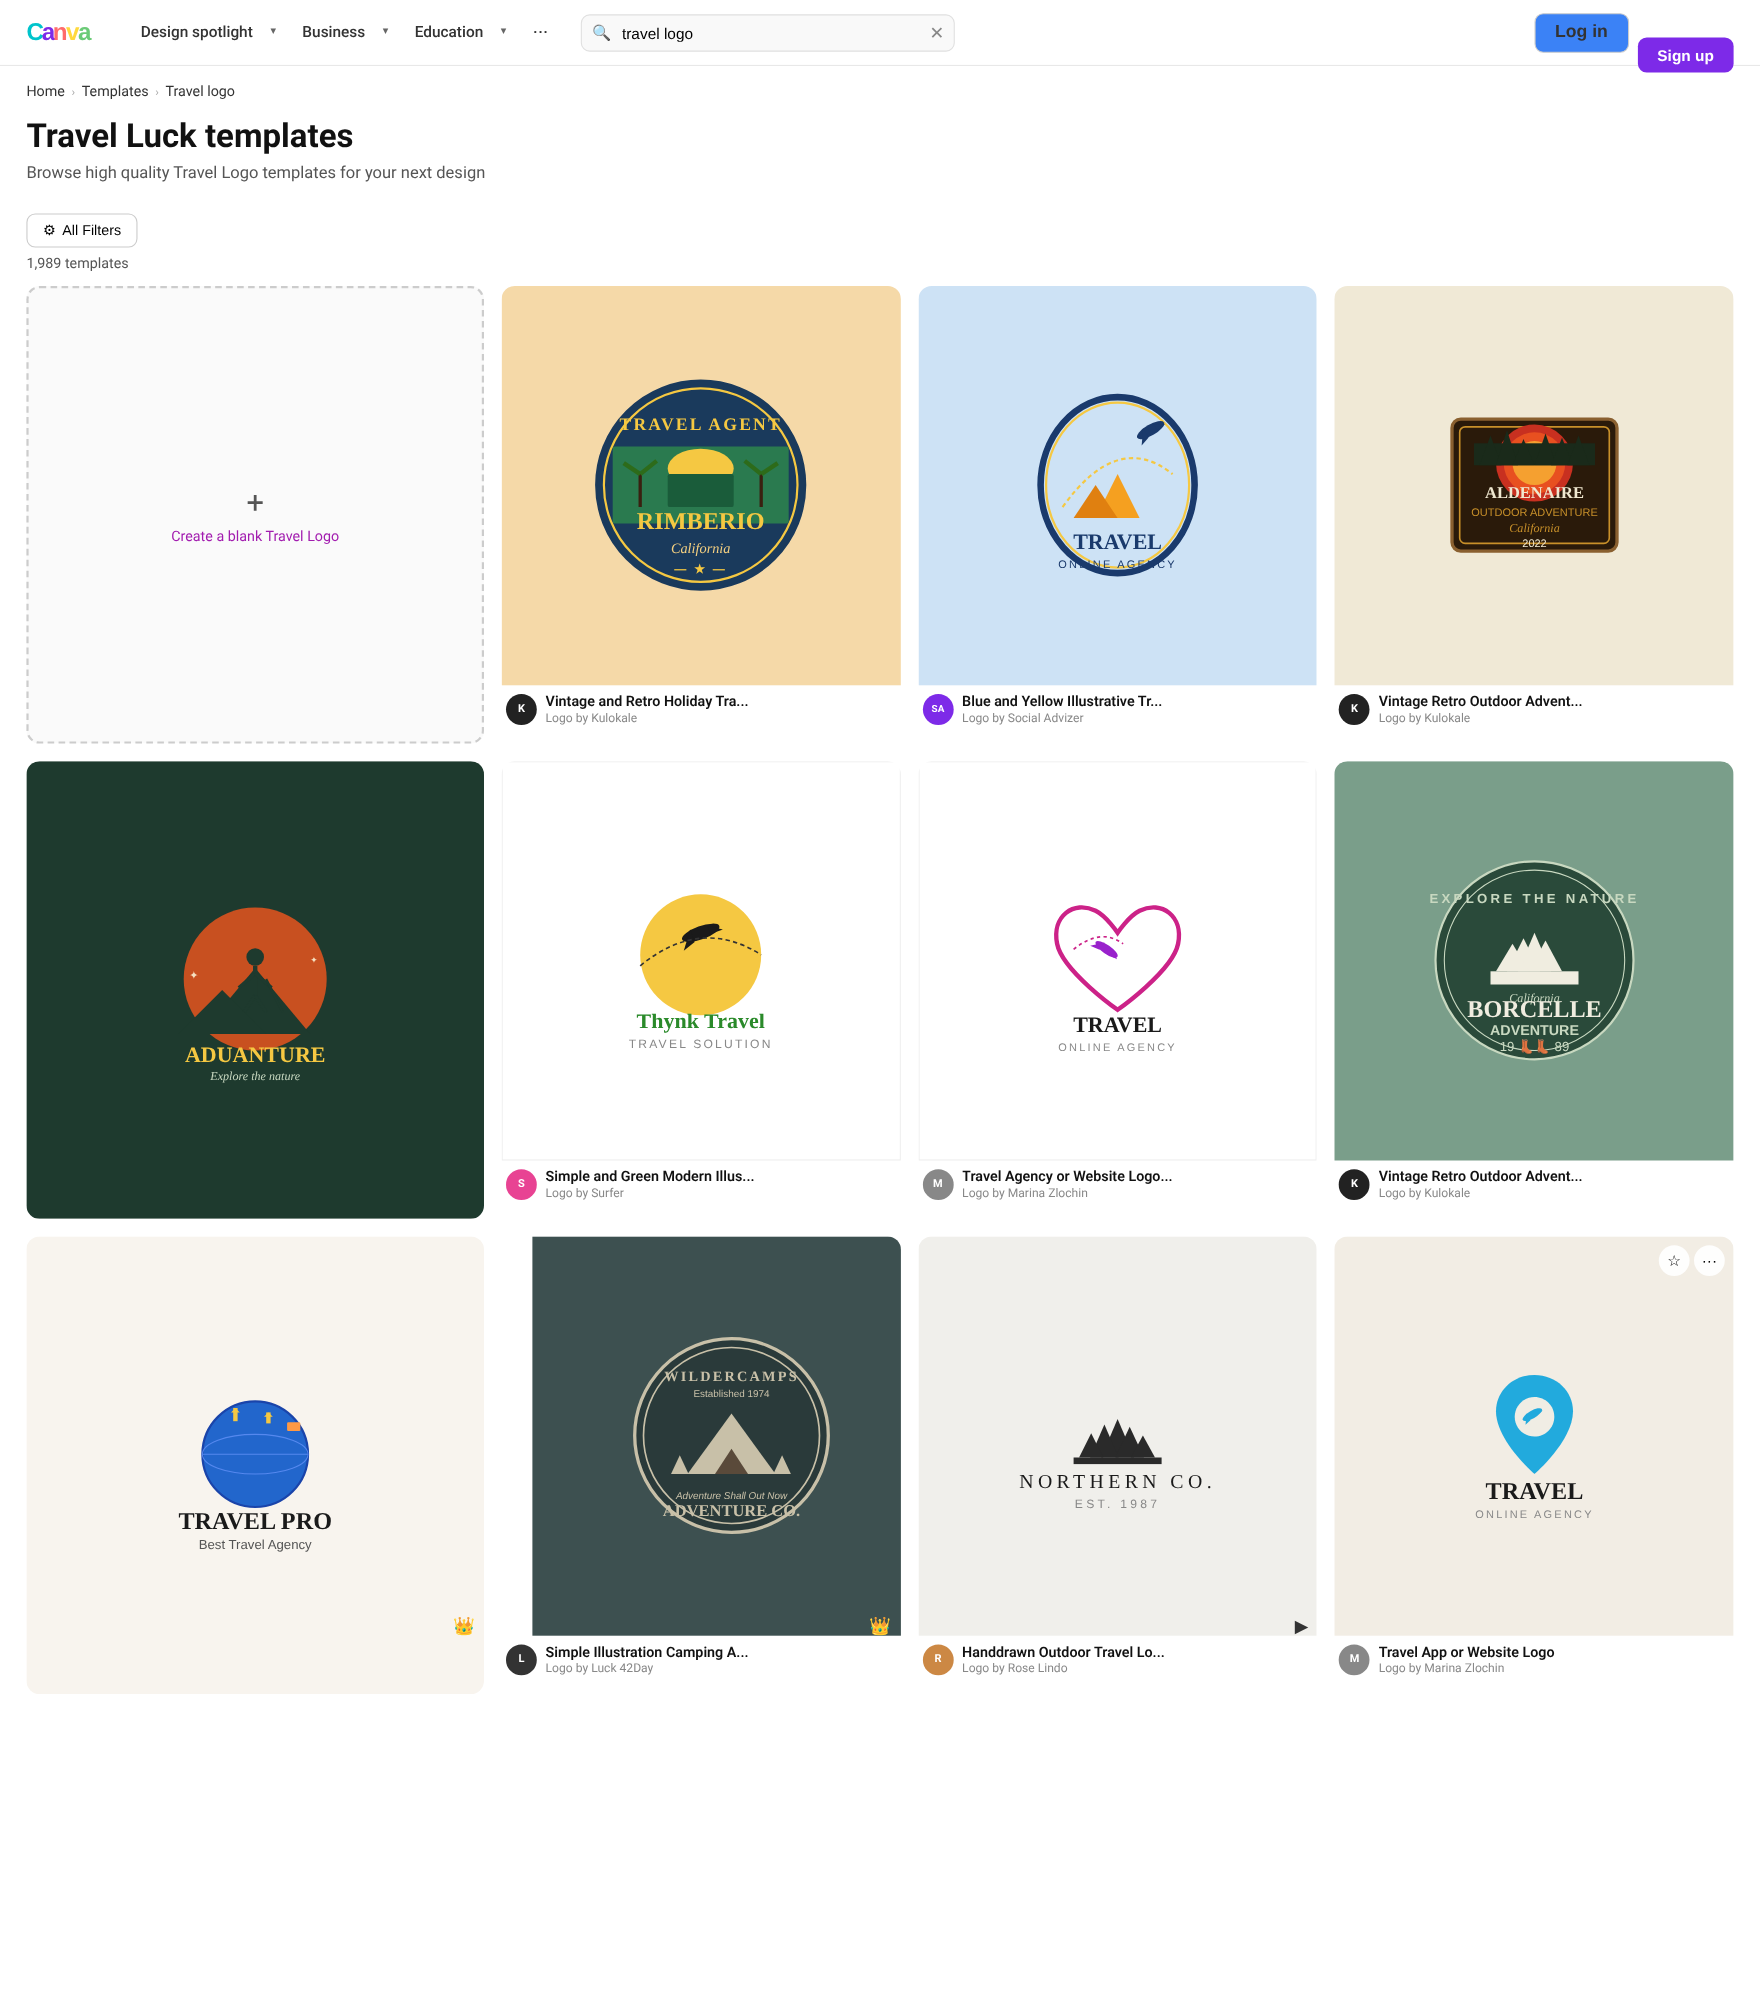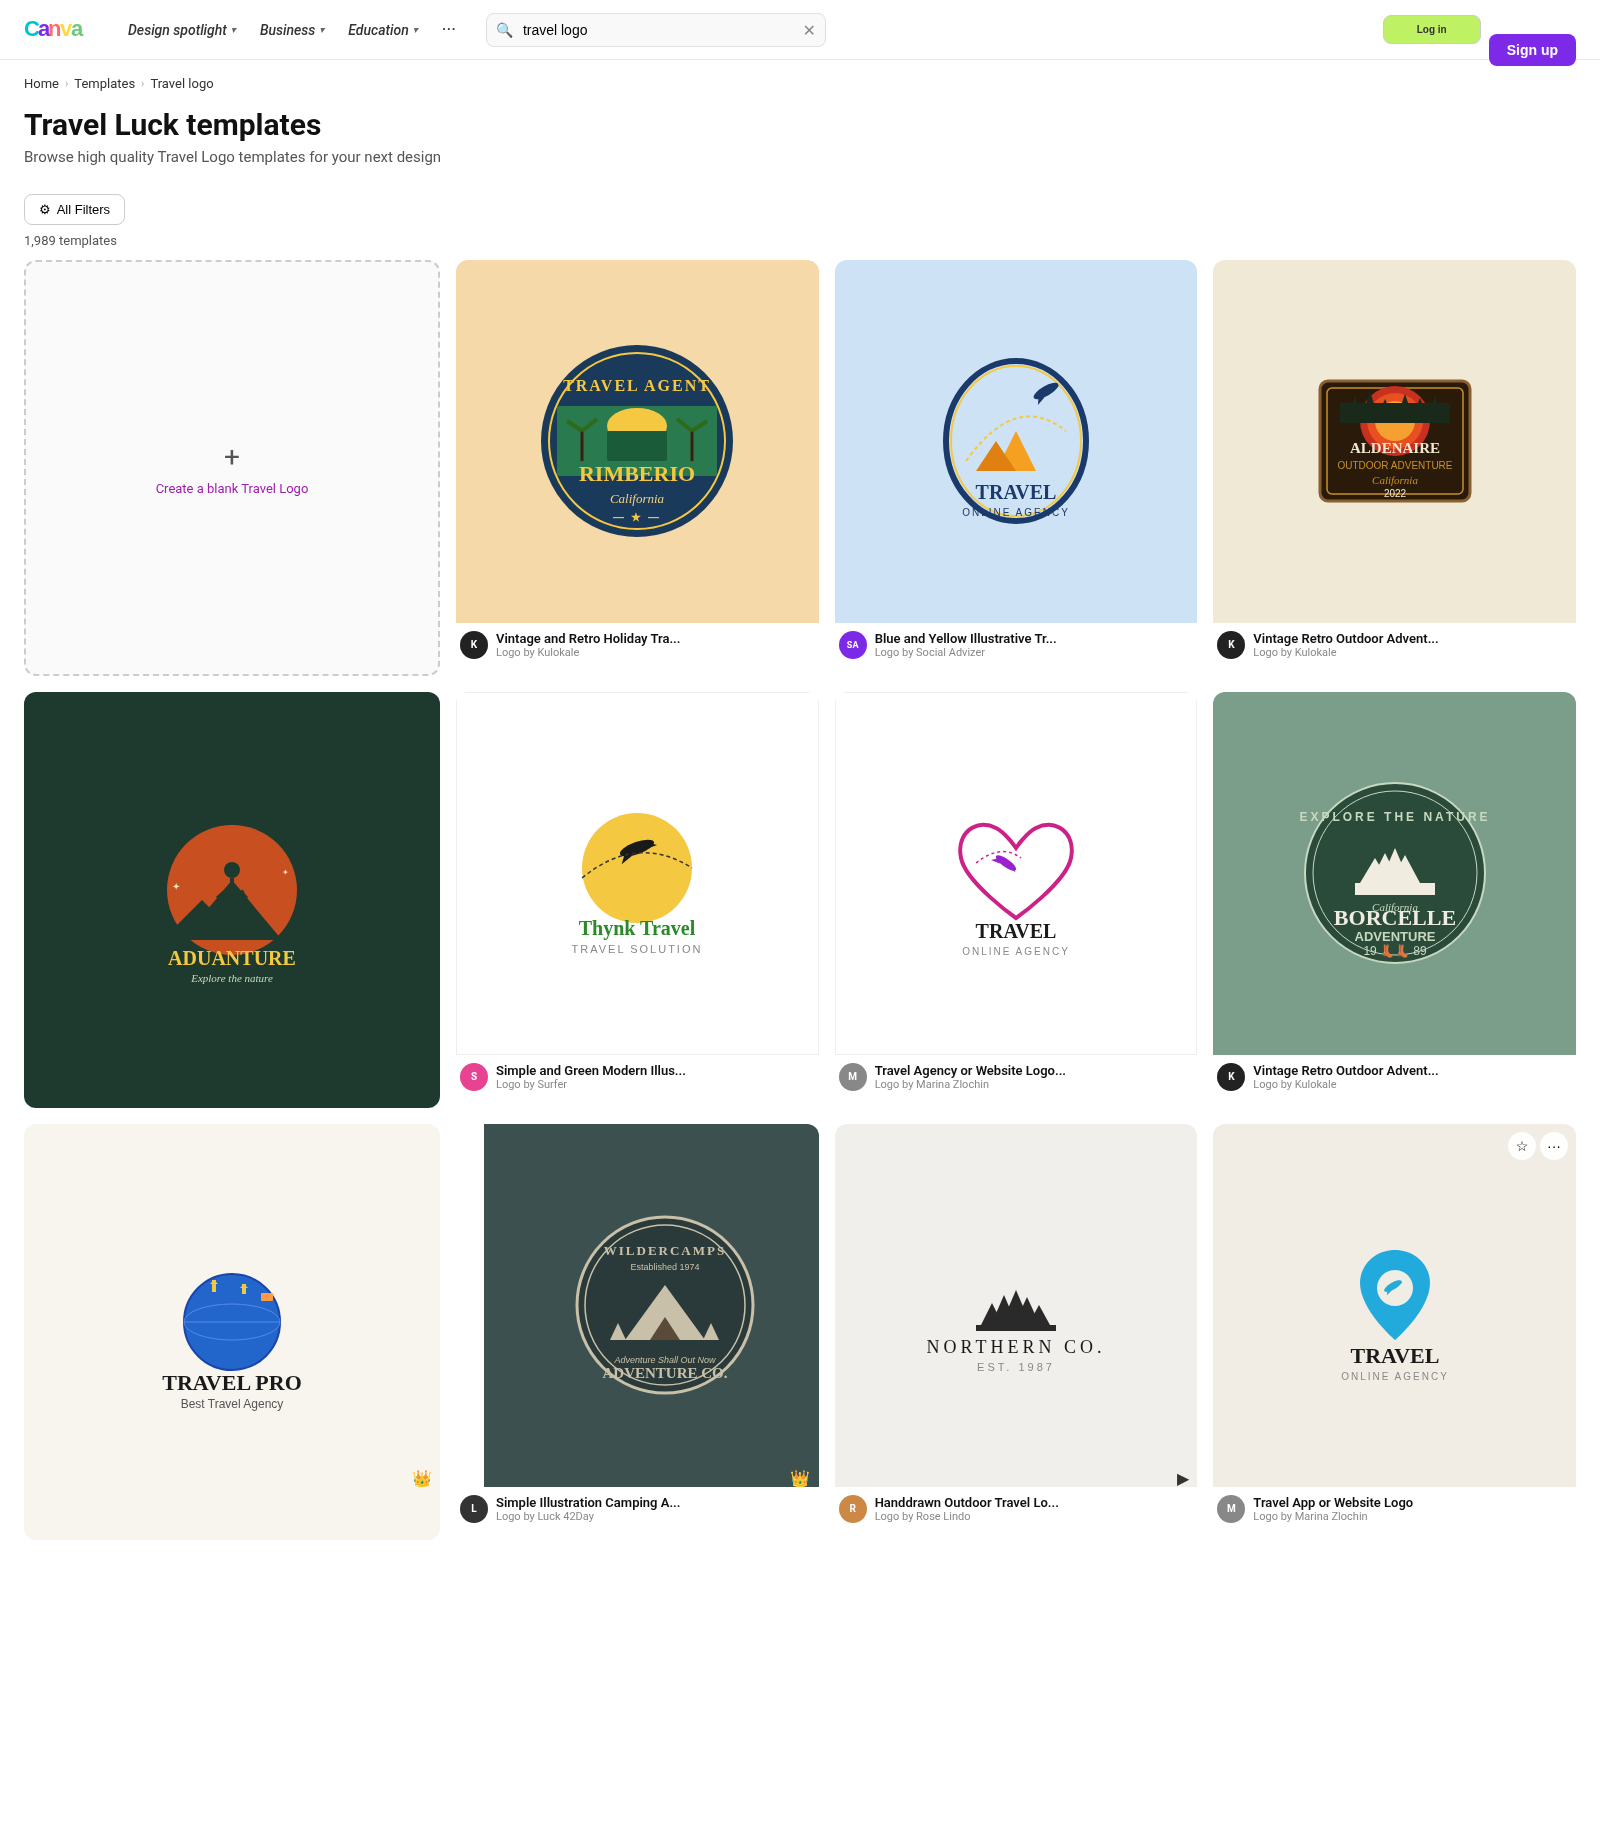--- a/index.html
+++ b/index.html
@@ -3,29 +3,29 @@
   <meta charset="utf-8">
   <style>
     * { box-sizing: border-box; margin: 0; padding: 0; }
     body { font-family: -apple-system, BlinkMacSystemFont, 'Segoe UI', Roboto, sans-serif; background: #fff; color: #333; }
 
     
     .nav { display: flex; align-items: center; padding: 0 24px; height: 60px; border-bottom: 1px solid #e8e8e8; gap: 8px; }
     .nav-logo { margin-right: 16px; }
     .nav-logo svg { width: 70px; height: 28px; }
     .nav-links { display: flex; align-items: center; gap: 4px; }
-    .nav-link { display: flex; align-items: center; gap: 4px; padding: 6px 10px; border-radius: 6px; font-size: 14px; color: #333; cursor: pointer; font-weight: 500; font-style: italic; }
+    .nav-link { display: flex; gap: 16px; padding: 6px 10px; border-radius: 6px; font-size: 14px; color: #333; cursor: pointer; font-weight: 500; }
     .nav-link .chevron { font-size: 10px; color: #666; }
     .nav-more { padding: 6px 10px; cursor: pointer; color: #333; font-size: 18px; }
     .nav-search { flex: 1; max-width: 340px; margin: 0 12px; position: relative; }
     .nav-search input { width: 100%; padding: 8px 36px 8px 36px; border: 1px solid #e0e0e0; border-radius: 8px; font-size: 14px; outline: none; background: #f9f9f9; }
     .search-icon-wrap { position: absolute; left: 10px; top: 50%; transform: translateY(-50%); color: #888; font-size: 14px; }
     .search-clear { position: absolute; right: 10px; top: 50%; transform: translateY(-50%); color: #888; cursor: pointer; font-size: 16px; }
     .nav-spacer { flex: 1; }
-    .btn-login { padding: 8px 33px; border: 1px solid #ccc; border-radius: 8px; font-size: 10px; font-weight: 600; cursor: pointer; background: #bef264; color: #333; }
+    .btn-login { padding: 8px 18px; border: 1px solid #ccc; border-radius: 8px; font-size: 16px; font-weight: 600; cursor: pointer; background: #3b82f6; color: #333; }
     .btn-signup { padding: 8px 18px; border: none; border-radius: 8px; font-size: 14px; font-weight: 600; cursor: pointer; background: #7d2ae8; color: #fff; margin-top: 40px; }
 
     
     .breadcrumb { display: flex; align-items: center; gap: 6px; padding: 16px 24px 8px; font-size: 13px; color: #666; }
     .breadcrumb a { color: #333; text-decoration: none; cursor: pointer; }
     .breadcrumb .sep { color: #aaa; font-size: 11px; }
     .breadcrumb .current { color: #333; }
 
     
     .page-header { padding: 8px 24px 16px; }

